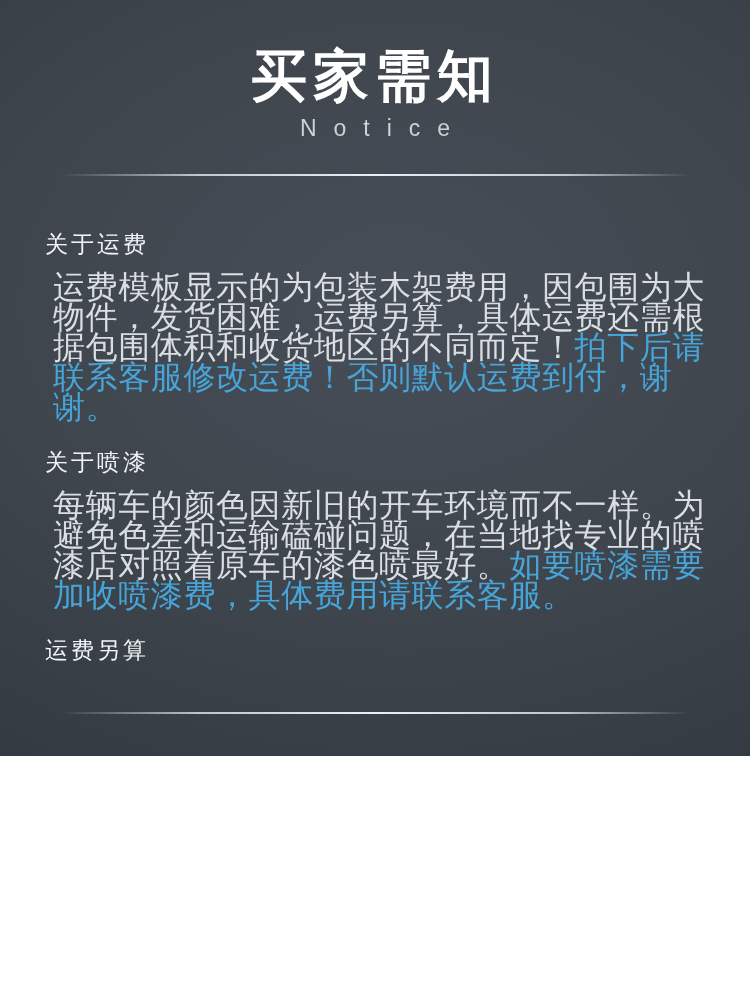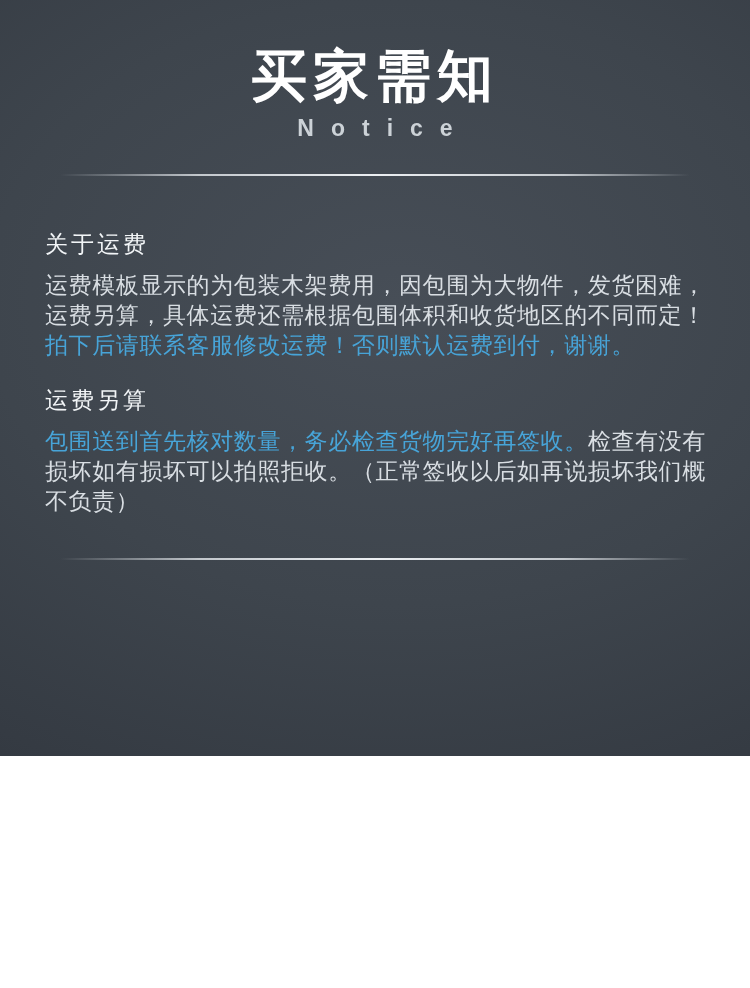--- a/index.html
+++ b/index.html
@@ -31,21 +31,21 @@
     line-height: 64px;
     font-weight: 900;
     letter-spacing: 6px;
     color: #ffffff;
   }
   .subtitle {
     margin-top: 6px;
     text-align: center;
     font-size: 23px;
     line-height: 28px;
-    font-weight: 700;
+    font-weight: 400;
     letter-spacing: 17px;
     padding-left: 17px; 
     color: #ccd2d7;
   }
   .divider {
     width: 630px;
     height: 2px;
     margin: 0 auto;
     border-radius: 1px;
     background: linear-gradient(to right,
@@ -65,22 +65,22 @@
   }
   .section-heading {
     margin: 0 0 6px 0;
     font-size: 23px;
     line-height: 40px;
     font-weight: 400;
     letter-spacing: 3px;
     color: #f2f5f7;
   }
   .section-body {
-    margin: 0;
-    font-size: 23px;
+    margin: 8px;
+    font-size: 32px;
     line-height: 30px;
     letter-spacing: 0.6px;
     color: #d9dee3;
     font-weight: 300;
   }
   .hl {
     color: #47a4d8;
   }
   .hl-block {
     display: block;
@@ -97,24 +97,27 @@
 
   <div class="divider divider-top"></div>
 
   <div class="content">
 
     <div class="section">
       <h2 class="section-heading">关于运费</h2>
       <p class="section-body"><span>运费模板显示的为包装木架费用，因包围为大物件，发货困难，运费另算，具体运费还需根据包围体积和收货地区的不同而定！</span><span class="hl">拍下后请联系客服修改运费！否则默认运费到付，谢谢。</span></p>
     </div>
 
+    <div class="section">
+      <h2 class="section-heading">关于喷漆</h2>
+      <p class="section-body"><span>每辆车的颜色因新旧的开车环境而不一样。为避免色差和运输磕碰问题，在当地找专业的喷漆店对照着原车的漆色喷最好。</span><span class="hl">如要喷漆需要加收喷漆费，具体费用请联系客服。</span></p>
+    </div>
 
     <div class="section">
       <h2 class="section-heading">运费另算</h2>
-      <p class="section-body"><span class="hl">包围送到首先核对数量，务必检查货物完好再签收。</span><span>检查有没有损坏如有损坏可以拍照拒收。（正常签收以后如再说损坏我们概不负责）</span></p>
     </div>
 
     <div class="section">
     </div>
 
   </div>
 
   <div class="divider divider-bottom"></div>
 
 </div>

